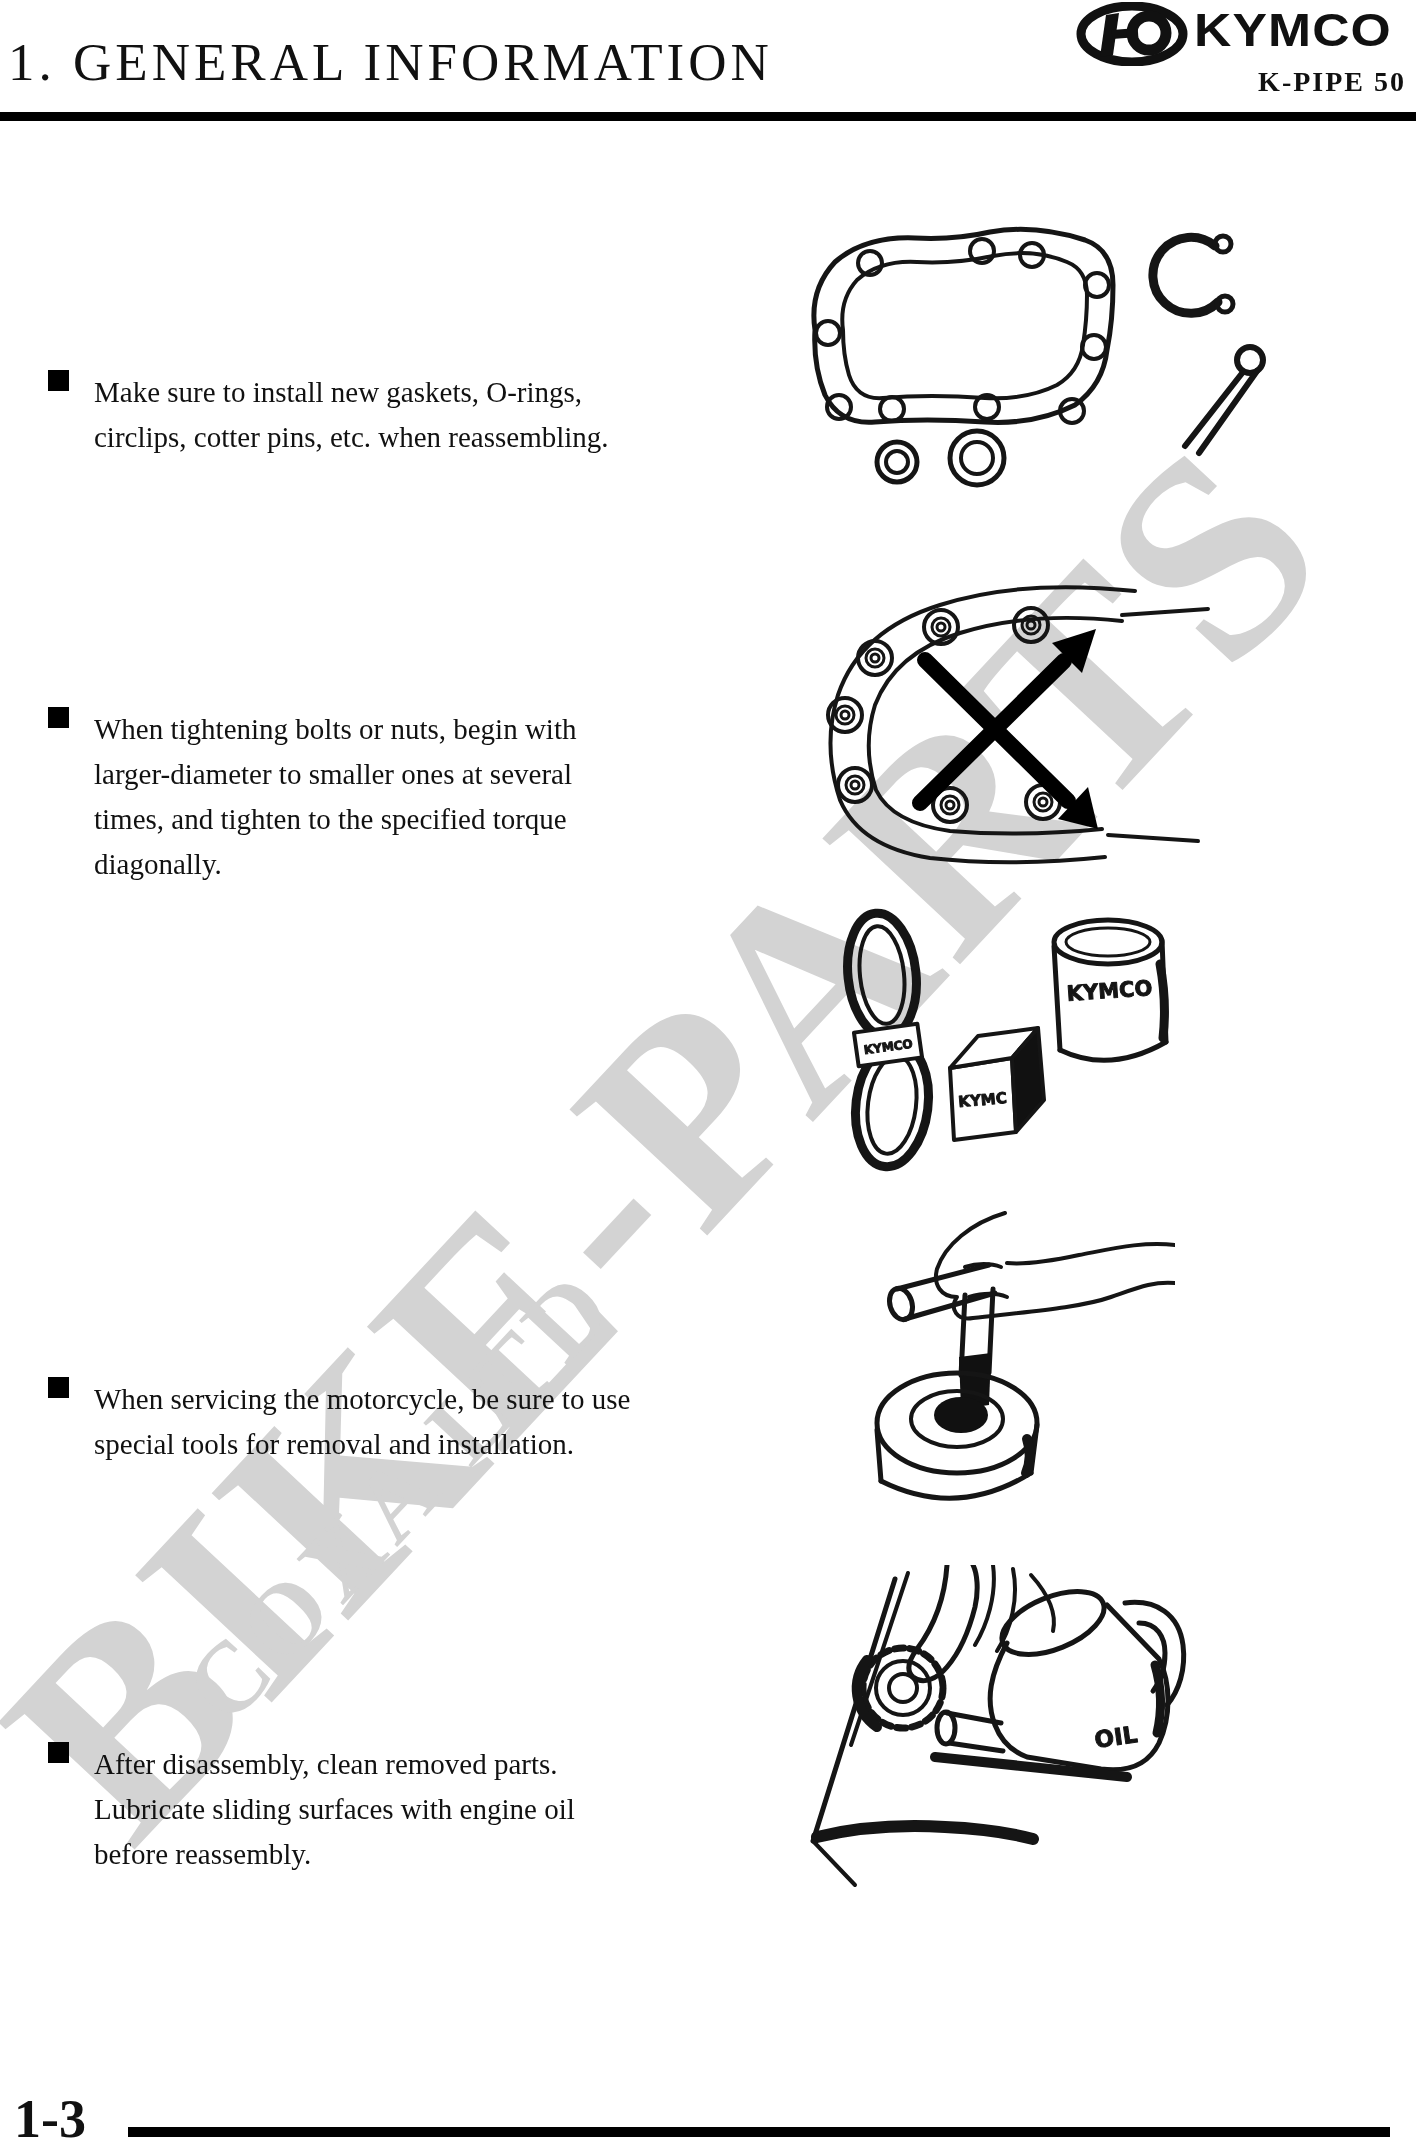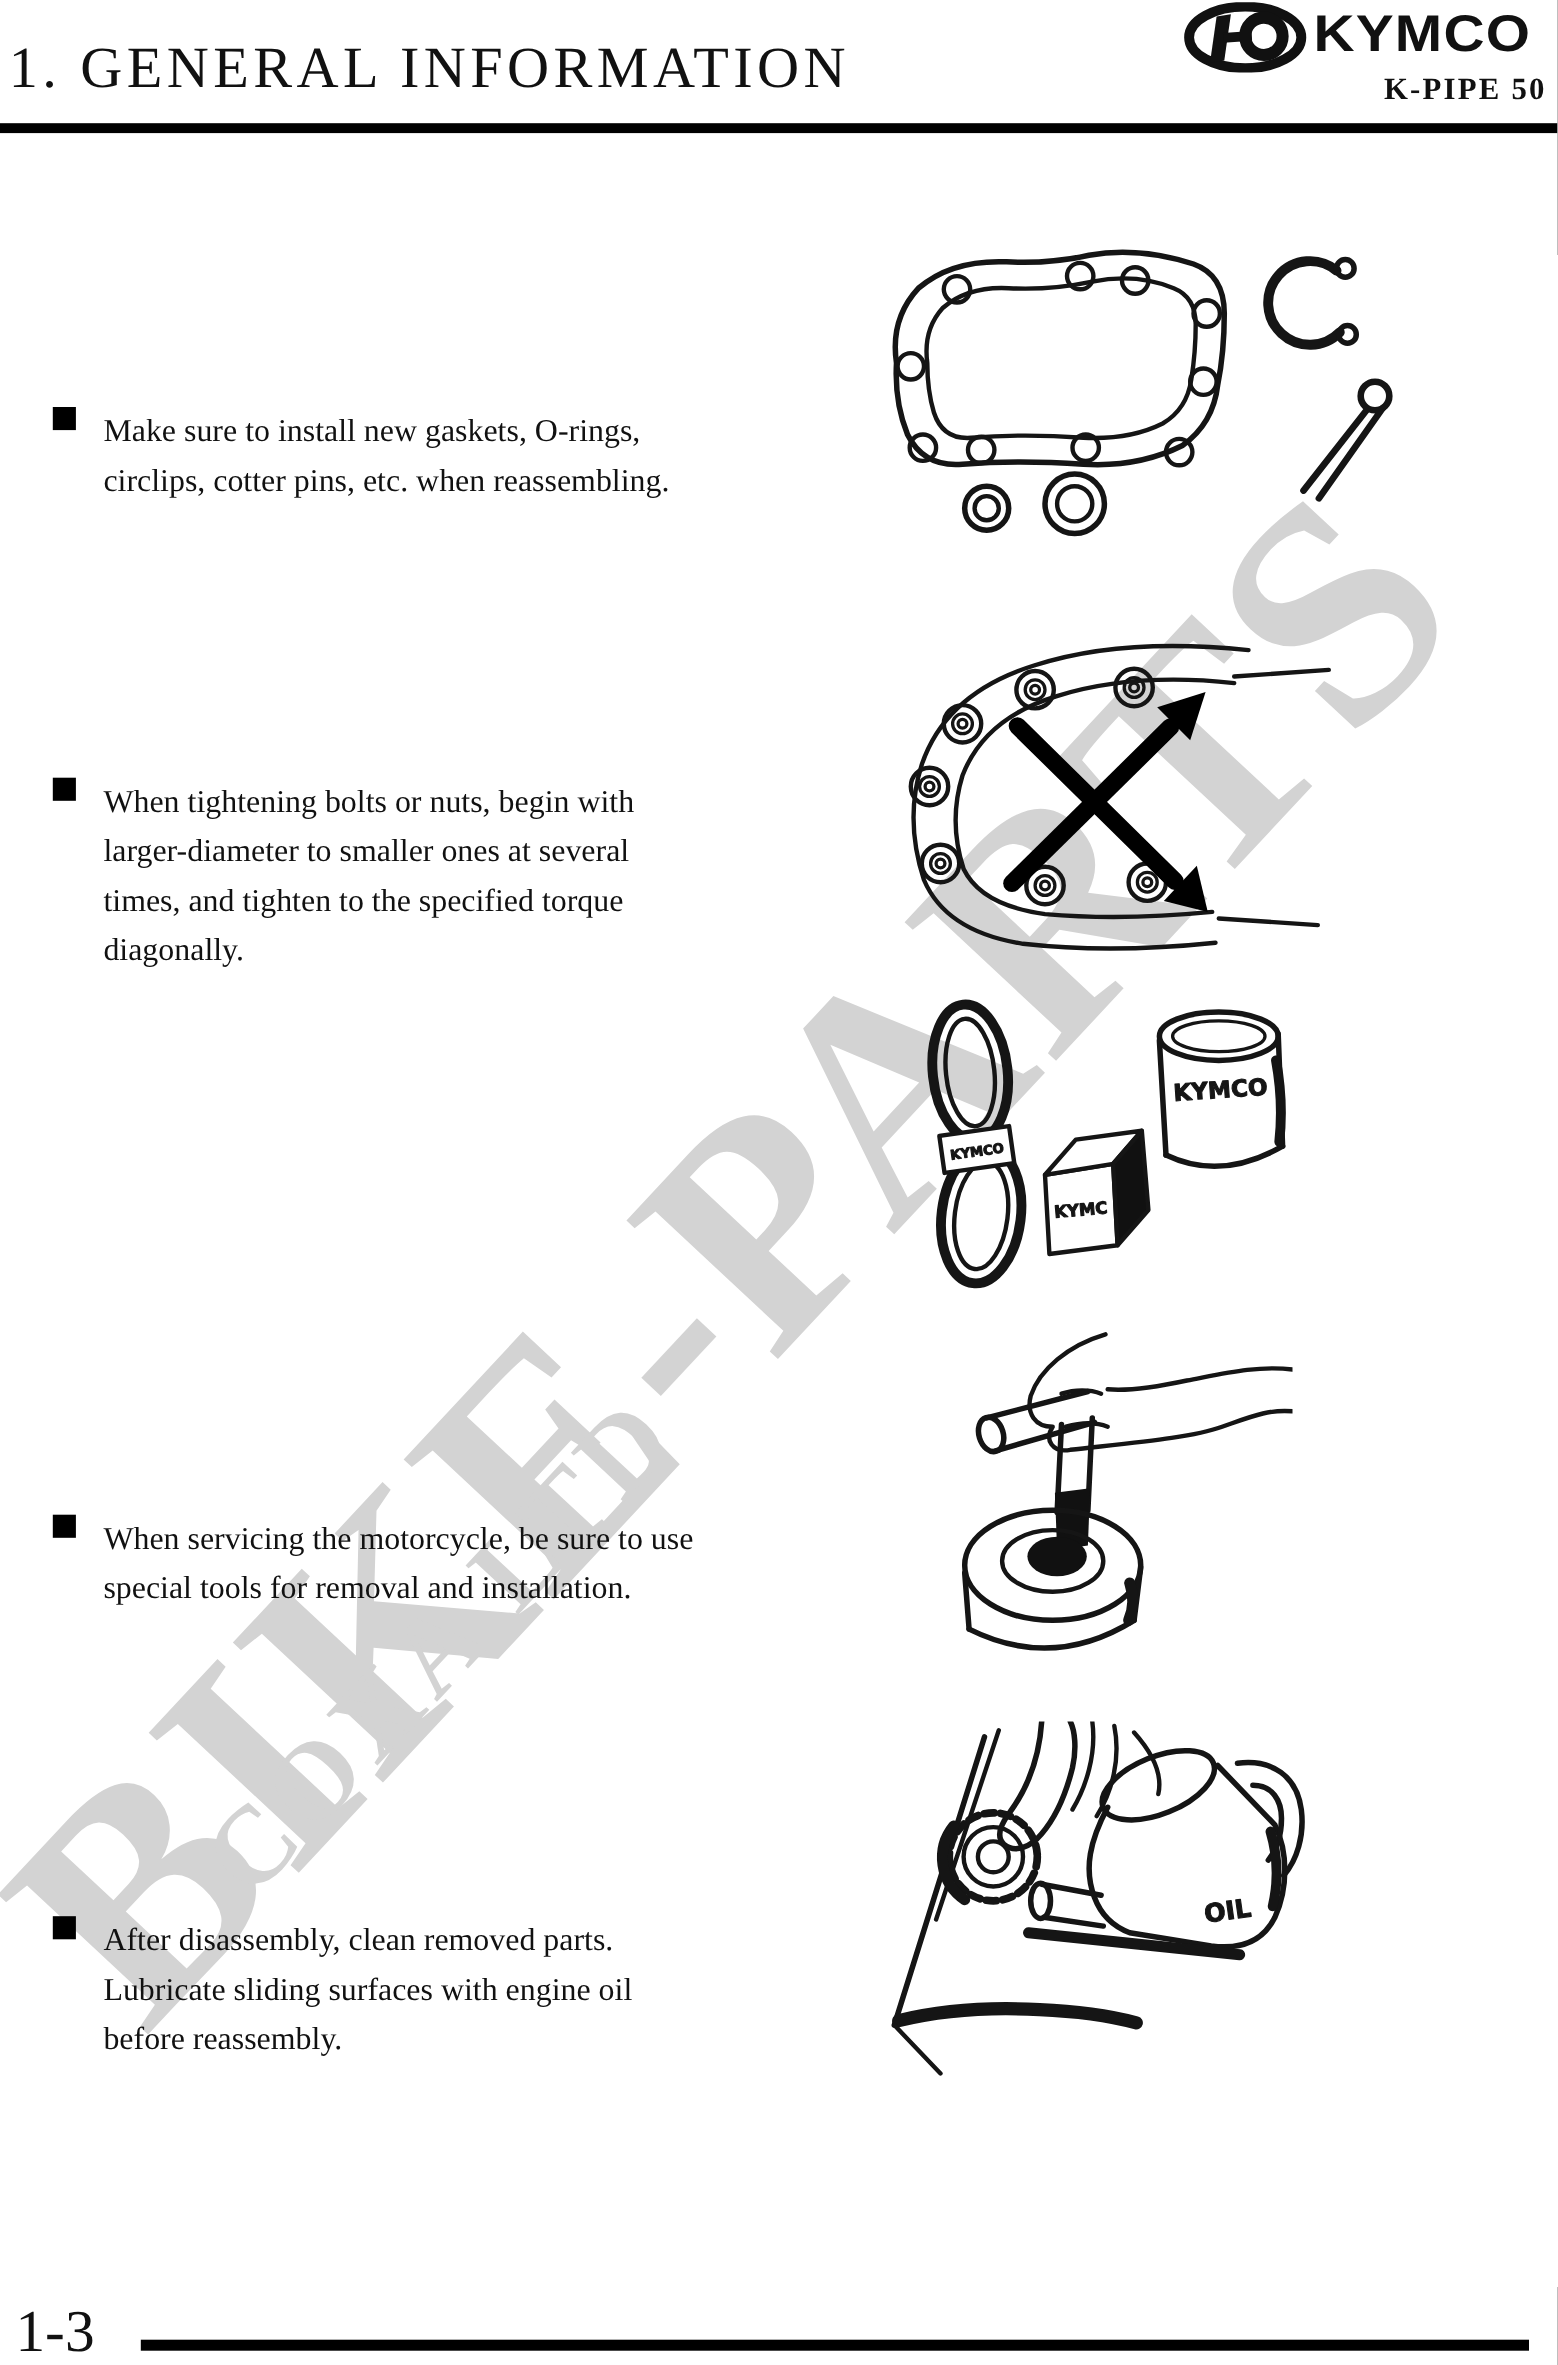--- a/index.html
+++ b/index.html
@@ -28,21 +28,21 @@
   .logo-svg{position:absolute; left:1076px; top:2px; z-index:2;}
   
   .sec-heading{position:absolute; left:46px; top:296px; z-index:2;
       font-size:34px; font-weight:bold; letter-spacing:0.5px;}
   .bullet{position:absolute; left:48px; width:610px; display:flex; z-index:2;}
   .bullet .sq{flex:0 0 auto; width:21px; height:21px; background:#000; margin:12px 13px 0 0;}
   .bullet p{margin:12px; font-size:29px; line-height:45px; width:575px;}
   .b1{top:358px;} .b2{top:695px;} .b3{top:1098px;} .b4{top:1365px;} .b5{top:1730px;justify-content:flex-end;}
   
   .page-num{position:absolute; left:14px; top:2092px; z-index:2;
-      font-size:54px; font-weight:normal; line-height:1;}
+      font-size:54px; font-weight:bold; line-height:1;}
   .ftr-rule{position:absolute; left:128px; top:2127px; width:1262px; height:10px;
       background:#000; z-index:2;}
   
   .illus{position:absolute; z-index:1;}
   .illus svg{display:block;}
   .ink{stroke:#151515; fill:none; stroke-linecap:round; stroke-linejoin:round;}
   .hand-label{font-family:"DejaVu Sans",sans-serif; fill:#151515; font-weight:bold;}
 </style>
 </head>
 <body>

